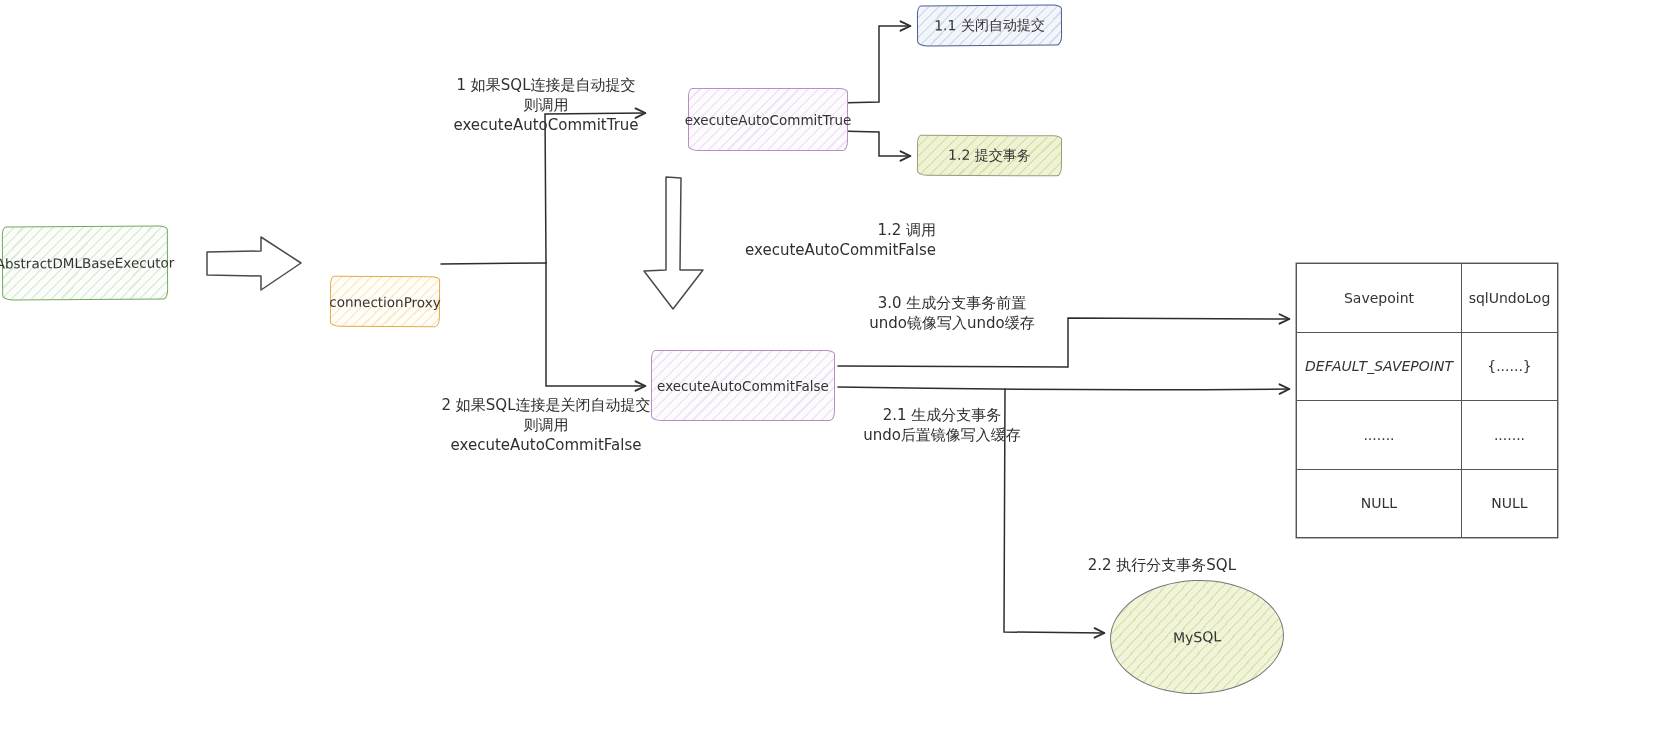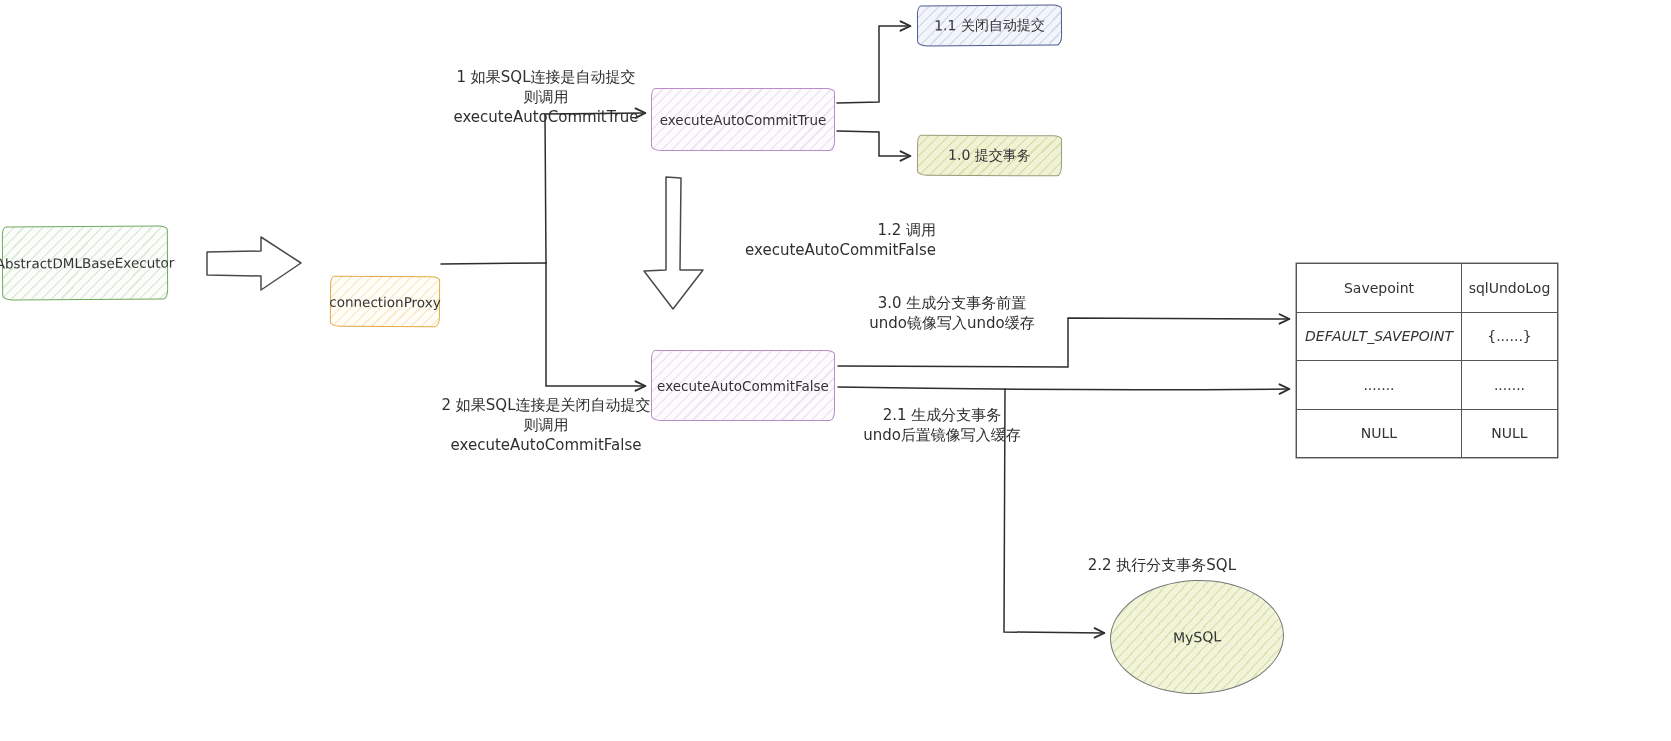--- a/index.html
+++ b/index.html
@@ -32,21 +32,21 @@
     transform:rotate(-2deg);}
 
   .note{position:absolute;font-size:15px;line-height:1.32;color:#2f2f2f;
         white-space:pre-line;text-align:center;}
   .note-left{text-align:right;}
 
   table.undo-table{position:absolute;left:1296px;top:263px;border-collapse:collapse;
         background:#fff;font-size:14px;color:#333;table-layout:fixed;
         box-shadow:0 0 0 .5px #666;}
   table.undo-table th,table.undo-table td{border:1.2px solid #555;height:35.5px;
-        text-align:center;font-weight:normal;padding:6px 6px;overflow:hidden;}
+        text-align:center;font-weight:normal;padding:16px 6px;overflow:hidden;}
   .col-savepoint{width:165px;} .col-undolog{width:96px;}
   td.italic{font-style:italic;}
 </style>
 </head>
 <body>
 
 <div id="canvas">
 
   <svg class="wires" viewBox="0 0 1671 741" xmlns="http://www.w3.org/2000/svg">
     <defs>
@@ -74,30 +74,30 @@
   </svg>
 
   <div class="node node-executor" style="left:2px;top:226px;width:166px;height:74px;">
     <span>AbstractDMLBaseExecutor</span>
   </div>
 
   <div class="node node-proxy" style="left:330px;top:238px;width:110px;height:51px;">
     <span>connectionProxy</span>
   </div>
 
-  <div class="node node-purple" style="left:651px;top:88px;width:184px;height:63px;">
+  <div class="node node-purple" style="left:688px;top:88px;width:160px;height:63px;">
     <span>executeAutoCommitTrue</span>
   </div>
 
   <div class="node node-blue" style="left:917px;top:5px;width:145px;height:41px;font-size:14px;">
     <span>1.1 关闭自动提交</span>
   </div>
 
   <div class="node node-olive" style="left:917px;top:135px;width:145px;height:41px;font-size:14px;">
-    <span>1.0 提交事务</span>
+    <span>1.2 提交事务</span>
   </div>
 
   <div class="node node-purple" style="left:651px;top:350px;width:184px;height:71px;">
     <span>executeAutoCommitFalse</span>
   </div>
 
   <div class="node node-mysql" style="left:1110px;top:580px;width:174px;height:114px;">
     <span>MySQL</span>
   </div>
 
@@ -121,21 +121,21 @@
         <td>.......</td>
         <td>.......</td>
       </tr>
       <tr>
         <td>NULL</td>
         <td>NULL</td>
       </tr>
     </tbody>
   </table>
 
-  <div class="note" style="left:444px;top:68px;width:204px;">1 如果SQL连接是自动提交
+  <div class="note" style="left:444px;top:76px;width:204px;">1 如果SQL连接是自动提交
 则调用executeAutoCommitTrue</div>
 
   <div class="note note-left" style="left:696px;top:221px;width:240px;">1.2 调用executeAutoCommitFalse</div>
 
   <div class="note" style="left:440px;top:396px;width:212px;">2 如果SQL连接是关闭自动提交
 则调用executeAutoCommitFalse</div>
 
   <div class="note" style="left:857px;top:294px;width:190px;">3.0 生成分支事务前置
 undo镜像写入undo缓存</div>
 

